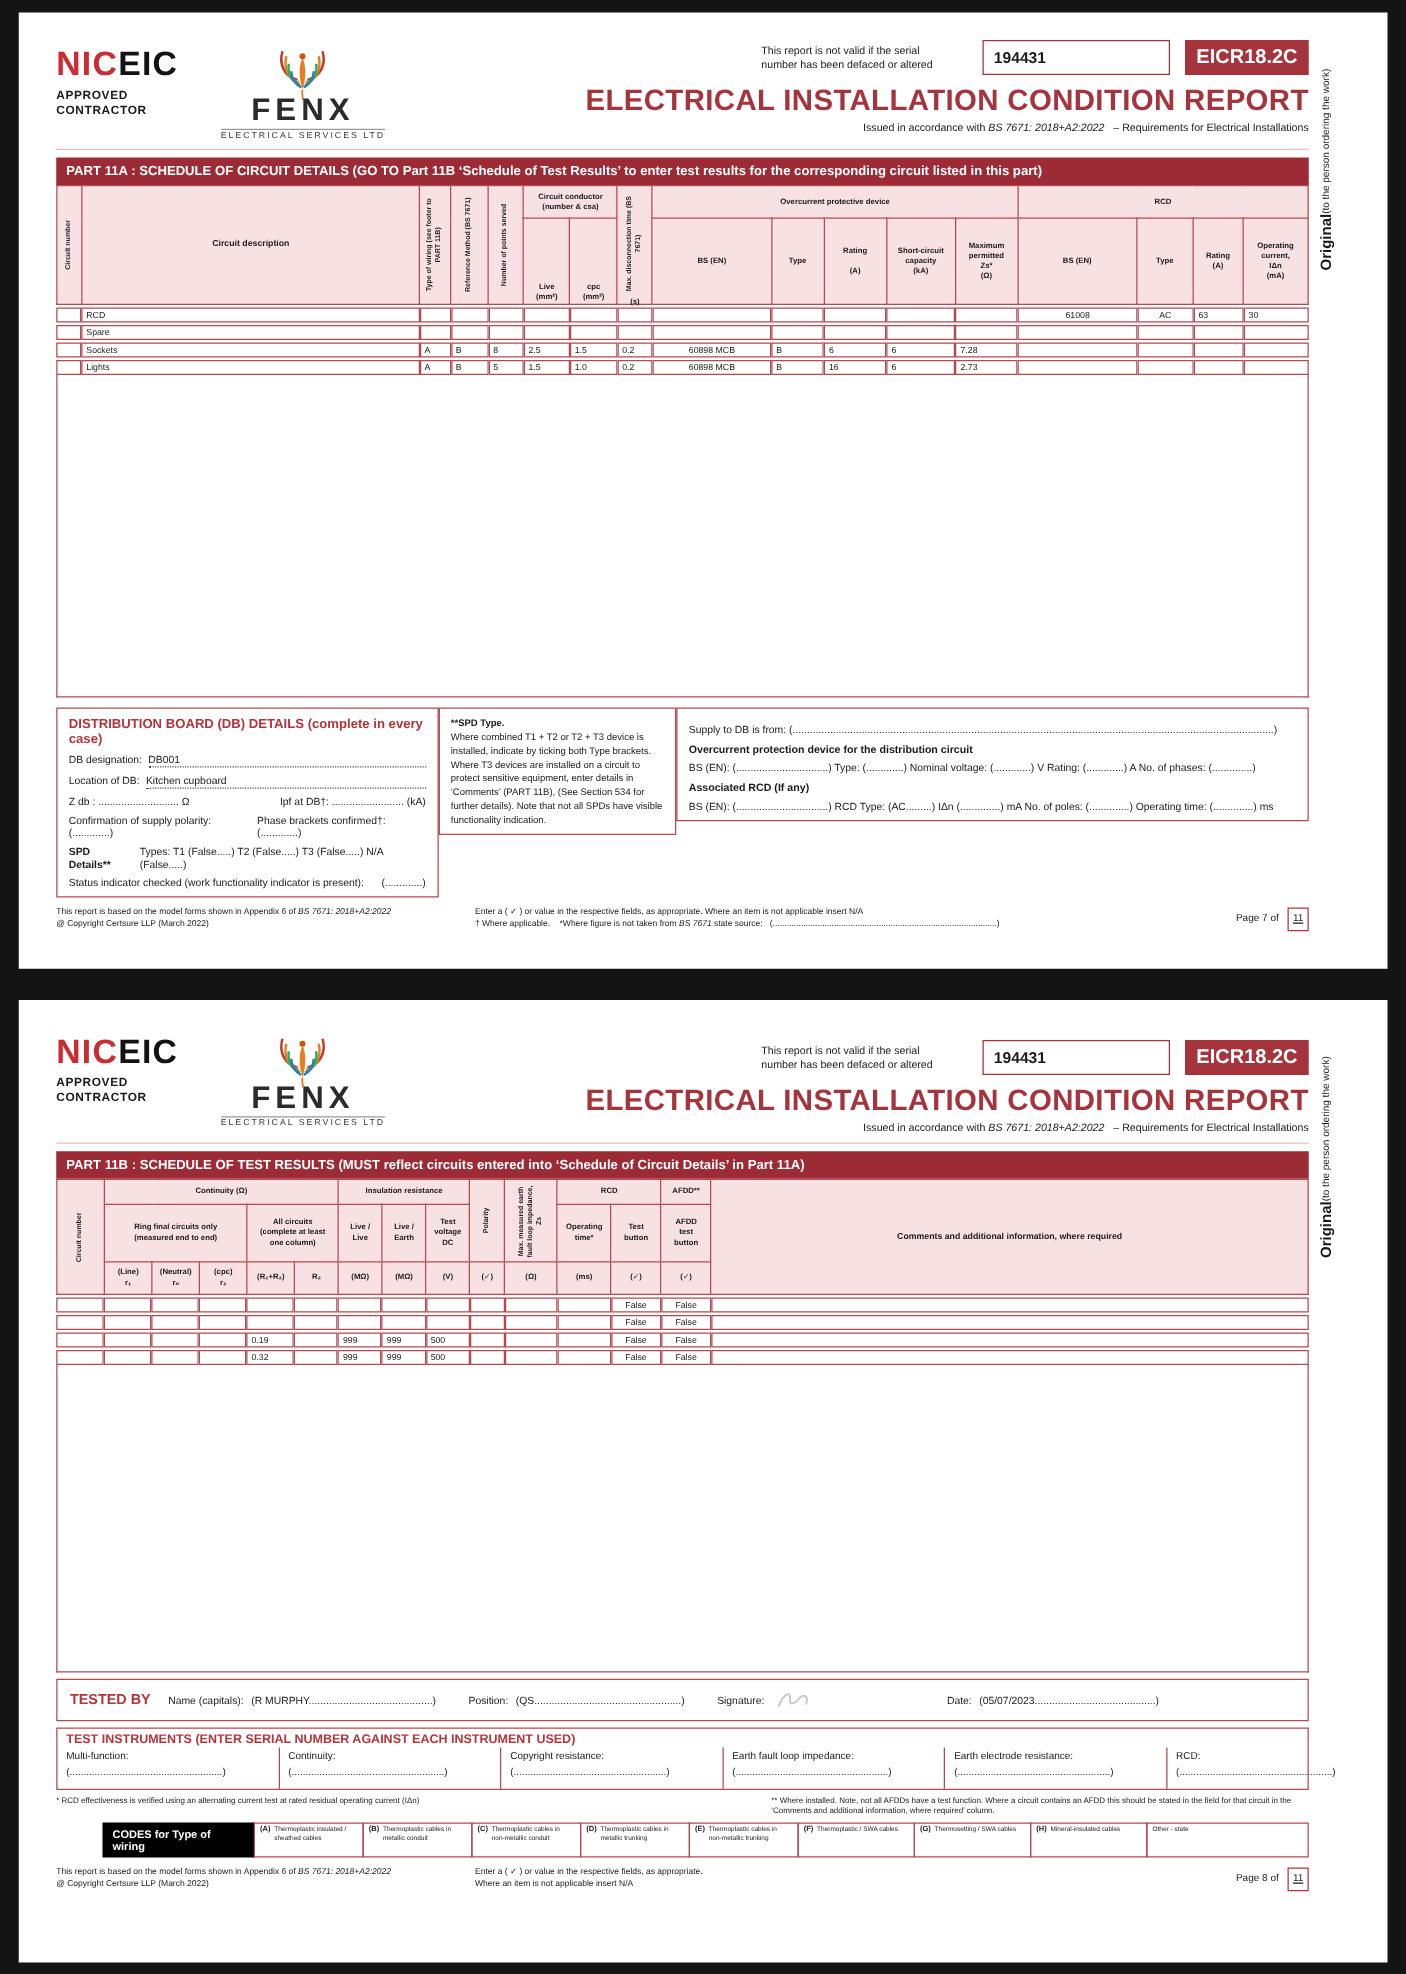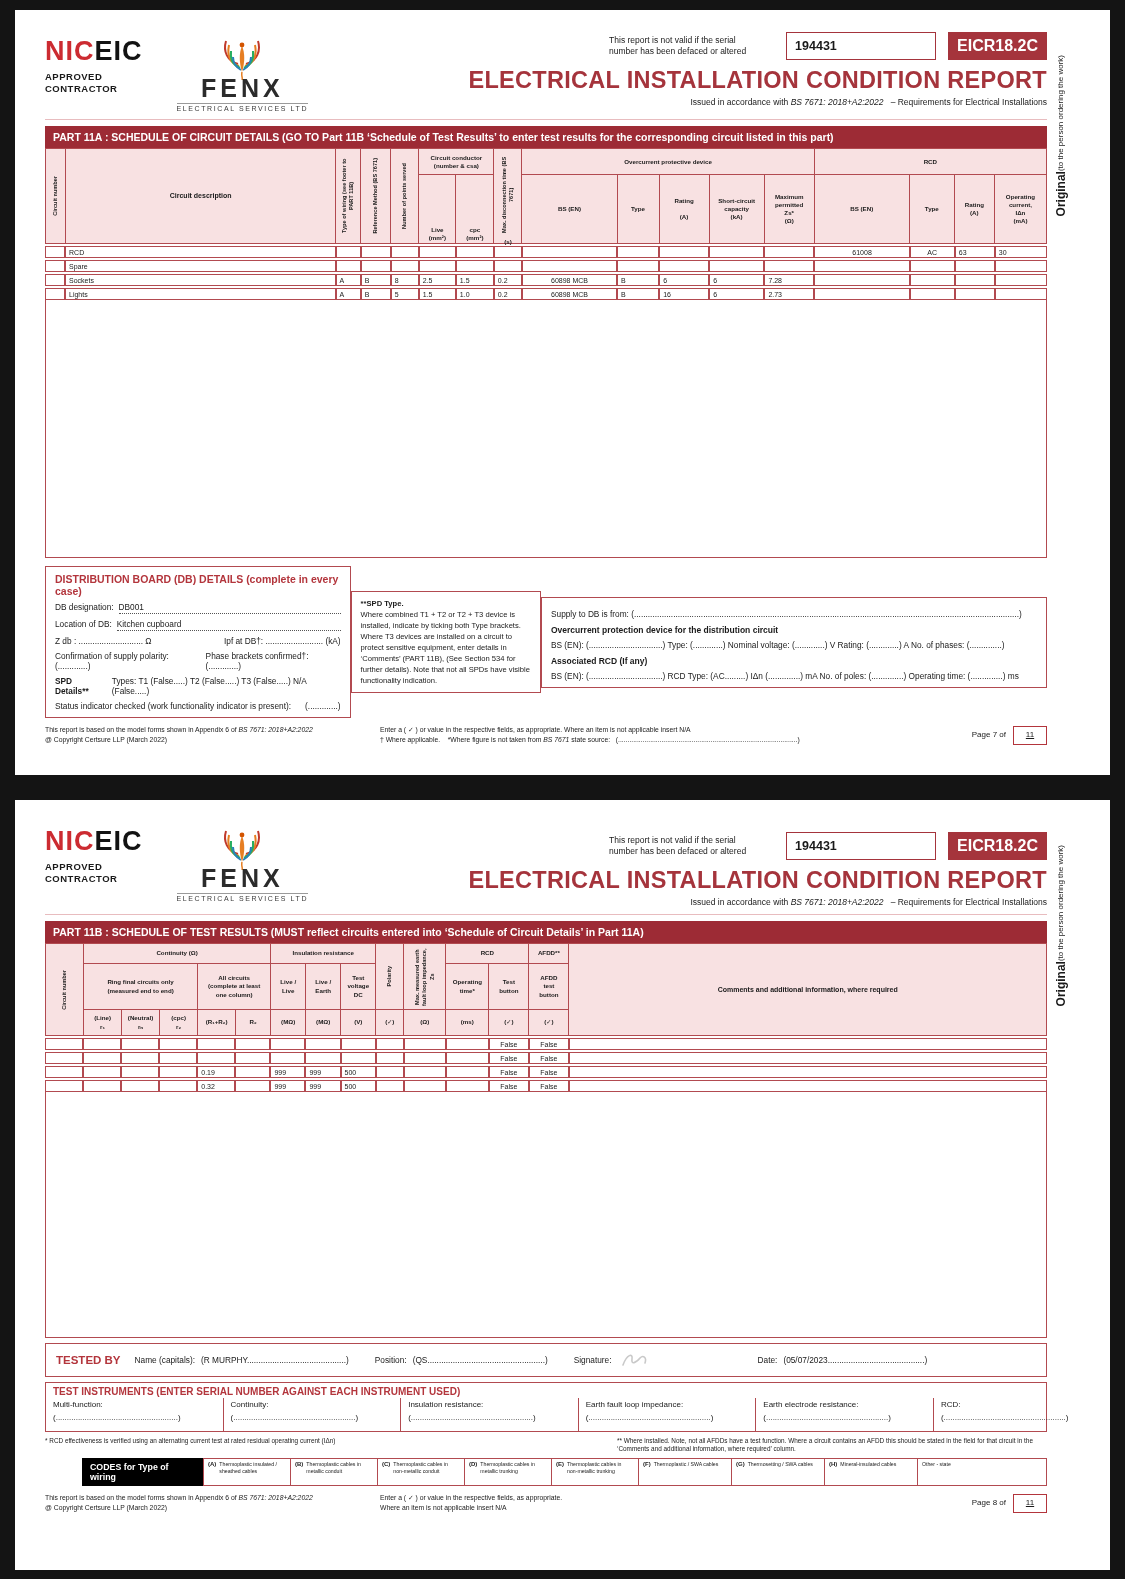--- a/index.html
+++ b/index.html
@@ -55,40 +55,40 @@
   .v88 > div { max-height: 86px; }
   .vcol { display: flex; flex-direction: column; height: 92px; align-items: center; justify-content: space-between; padding: 2px 0; }
   .d-table { border-collapse: separate; border-spacing: 0 2px; }
   .d-table td { border: 1px solid #b24a50; background: #fff; font-size: 7px; height: 12px; padding: 0 3px; vertical-align: middle; text-align: left; }
   .d-table td.ctr { text-align: center; }
   .empty-area { border: 1px solid #b24a50; border-top: none; margin-top: -2px; }
   #page1 .empty-area { height: 258px; }
   #page2 .empty-area { height: 246px; }
 
   
-  .db-row { display: flex; margin-top: 8px; align-items: center; }
+  .db-row { display: flex; margin-top: 8px; align-items: flex-start; }
   .db-box { border: 1px solid #b24a50; padding: 6px 9px; }
   .db-left { width: 30.5%; }
   .db-mid { width: 19%; font-size: 7.6px; line-height: 1.45; }
   .db-right { flex: 1; }
   .db-title { color: #b3353c; font-weight: bold; font-size: 10.5px; margin-bottom: 5px; }
   .db-line { font-size: 8.3px; margin-top: 5px; display: flex; align-items: baseline; gap: 5px; }
   .dotval { flex: 1; border-bottom: 1px dotted #555; padding-bottom: 1px; }
   .db-line .half { flex: 1; }
   .bold { font-weight: bold; }
   .red-title { color: #b3353c; font-weight: bold; font-size: 9.5px; margin-bottom: 4px; }
   .org-line { font-size: 8.3px; margin-top: 5px; }
   .org-head { font-weight: bold; font-size: 8.5px; margin-top: 6px; }
 
   
   .pfooter { display: flex; margin-top: 7px; font-size: 6.8px; line-height: 1.5; }
   .pf-left { width: 335px; }
   .pf-mid { flex: 1; }
   .pf-right { display: flex; align-items: center; gap: 7px; font-size: 8px; white-space: nowrap; }
-  .page-box { border: 1.5px solid #b3353c; width: 34px; height: 19px; display: flex; align-items: center; justify-content: center; font-size: 8px; text-decoration: underline; }
+  .page-box { border: 1.5px solid #b3353c; width: 17px; height: 19px; display: flex; align-items: center; justify-content: center; font-size: 8px; text-decoration: underline; }
 
   
   .vuln { border: 1px solid #b24a50; margin-top: 3px; height: 30px; font-size: 7.6px; padding: 4px 7px; }
   .tested { border: 1px solid #b24a50; margin-top: 5px; padding: 7px 10px; display: flex; align-items: center; font-size: 8.3px; }
   .tested-label { color: #b3353c; font-weight: bold; font-size: 11.5px; margin-right: 14px; }
   .tested span.fld { margin-right: 26px; }
   .tested span.lbl { margin-right: 6px; }
   .sig-svg { margin-right: 40px; }
   .instr { border: 1px solid #b24a50; margin-top: 5px; }
   .instr-title { color: #b3353c; font-weight: bold; font-size: 10px; padding: 3px 7px 1px 7px; }
@@ -639,21 +639,21 @@
       <div class="instr-row">
         <div class="instr-item">
             <div>Multi-function:</div>
             <div>(.......................................................)</div>
           </div>
         <div class="instr-item">
             <div>Continuity:</div>
             <div>(.......................................................)</div>
           </div>
         <div class="instr-item">
-            <div>Insulation resistance:</div>
+            <div>Copyright resistance:</div>
             <div>(.......................................................)</div>
           </div>
         <div class="instr-item">
             <div>Earth fault loop impedance:</div>
             <div>(.......................................................)</div>
           </div>
         <div class="instr-item">
             <div>Earth electrode resistance:</div>
             <div>(.......................................................)</div>
           </div>

